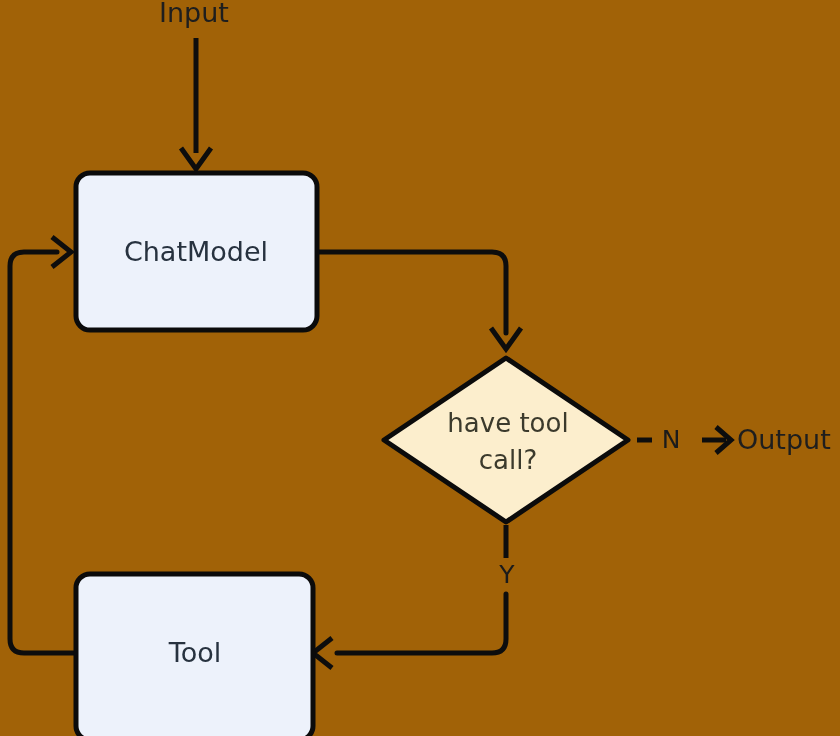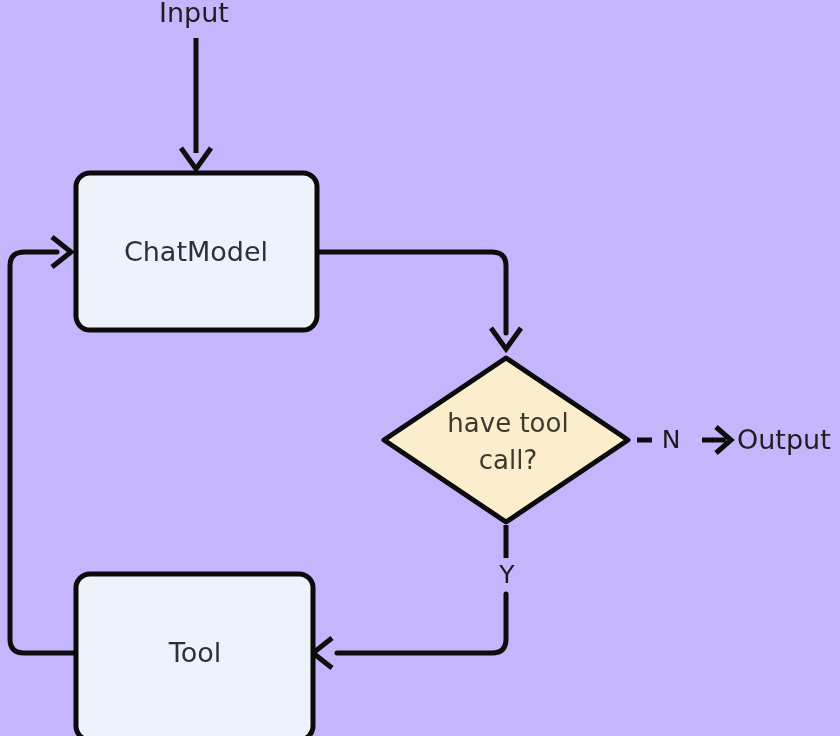--- a/index.html
+++ b/index.html
@@ -8,21 +8,21 @@
     padding: 0;
     background: #ffffff;
   }
   body {
     font-family: "DejaVu Sans", sans-serif;
   }
   #diagram-root {
     position: relative;
     width: 840px;
     height: 736px;
-    background: #c4b5fd;
+    background: #a16207;
     overflow: hidden;
   }
   #flow-svg {
     position: absolute;
     top: 0;
     left: 0;
     width: 840px;
     height: 736px;
     display: block;
   }

